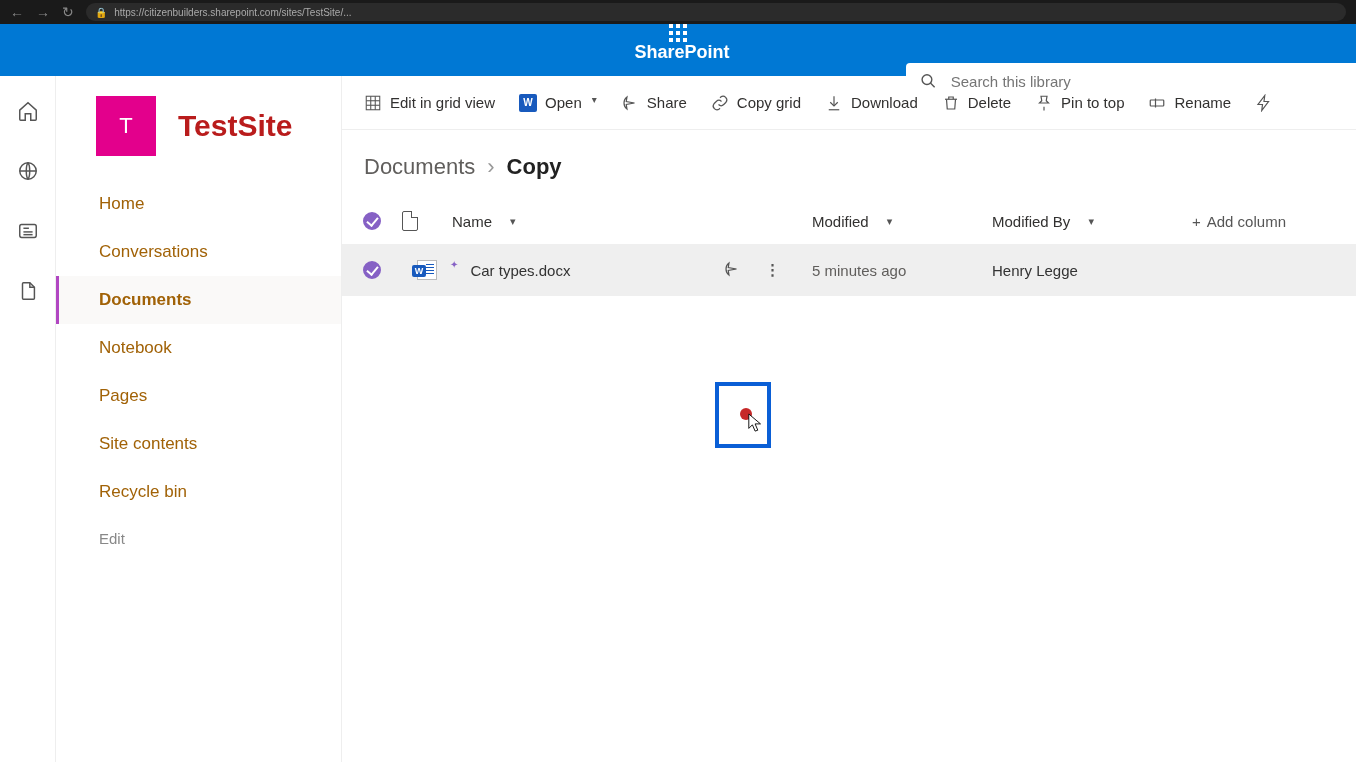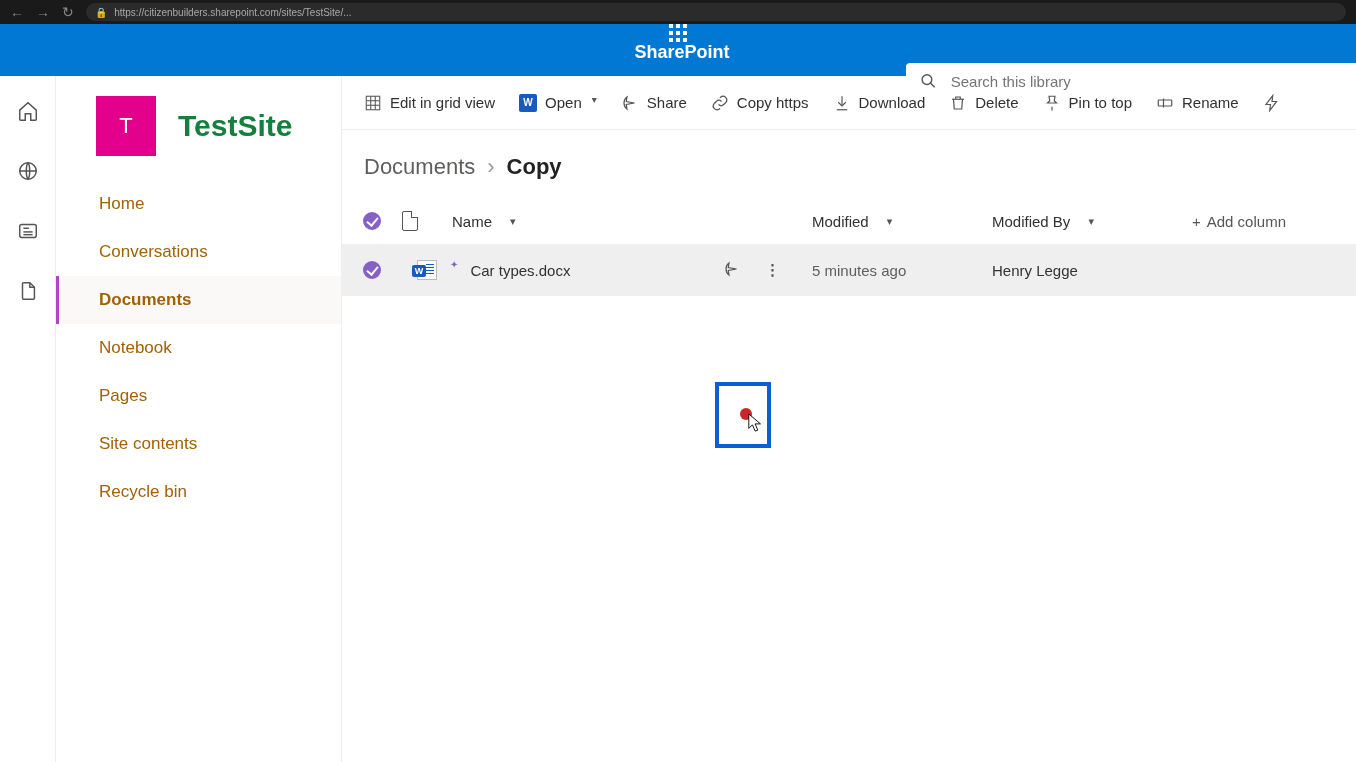--- a/index.html
+++ b/index.html
@@ -41,21 +41,21 @@
   .shell { display:flex; height: calc(762px - 24px - 52px); }
 
   
   .rail { width:56px; border-right:1px solid #eee; display:flex; flex-direction:column; align-items:center; padding-top:24px; gap:38px; color:#555; }
   .rail .ico { width:22px; height:22px; display:flex; align-items:center; justify-content:center; }
 
   
   .leftcol { width: 286px; border-right:1px solid #eee; }
   .site-header { display:flex; align-items:center; padding: 20px 24px 18px 40px; gap:22px; }
   .site-tile { width:60px; height:60px; background:#e3008c; color:#fff; display:flex; align-items:center; justify-content:center; font-size:22px; }
-  .site-name { font-size:30px; font-weight:600; color:#15803d; }
+  .site-name { font-size:30px; font-weight:600; color:#b91c1c; }
 
   .nav { padding-top: 6px; }
   .nav-item {
     padding: 14px 24px 14px 40px; font-size:17px; color:#a16207; cursor:pointer;
     border-left: 3px solid transparent;
   }
   .nav-item.active { font-weight:600; border-left-color:#b146c2; background:#faf9f8; }
   .nav-item.edit { color:#888; font-size:15px; }
 
   
@@ -215,20 +215,21 @@
       <div class="site-name">TestSite</div>
     </div>
     <div class="nav">
       <div class="nav-item">Home</div>
       <div class="nav-item">Conversations</div>
       <div class="nav-item active">Documents</div>
       <div class="nav-item">Notebook</div>
       <div class="nav-item">Pages</div>
       <div class="nav-item">Site contents</div>
       <div class="nav-item">Recycle bin</div>
+      <div class="nav-item edit">Edit</div>
     </div>
   </div>
 
   <div class="main">
 
     <div class="cmdbar">
       <div class="cmd">
         <svg viewBox="0 0 24 24" fill="none" stroke="#555" stroke-width="1.4">
             <rect x="3" y="3" width="18" height="18"></rect>
             <line x1="3" y1="9" x2="21" y2="9"></line>
@@ -247,21 +248,21 @@
         <svg viewBox="0 0 24 24" fill="none" stroke="#555" stroke-width="1.6">
             <path d="M4 12c0 5 4 8 4 8l-1-6 11-2-11-2 1-6s-4 3-4 8z"></path>
           </svg>
         <span>Share</span>
       </div>
       <div class="cmd">
         <svg viewBox="0 0 24 24" fill="none" stroke="#555" stroke-width="1.6">
             <path d="M10 14a5 5 0 0 0 7 0l3-3a5 5 0 0 0-7-7l-1 1"></path>
             <path d="M14 10a5 5 0 0 0-7 0l-3 3a5 5 0 0 0 7 7l1-1"></path>
           </svg>
-        <span>Copy https</span>
+        <span>Copy grid</span>
       </div>
       <div class="cmd">
         <svg viewBox="0 0 24 24" fill="none" stroke="#555" stroke-width="1.6">
             <path d="M12 3v12"></path>
             <path d="M7 11l5 5 5-5"></path>
             <path d="M5 21h14"></path>
           </svg>
         <span>Download</span>
       </div>
       <div class="cmd">

